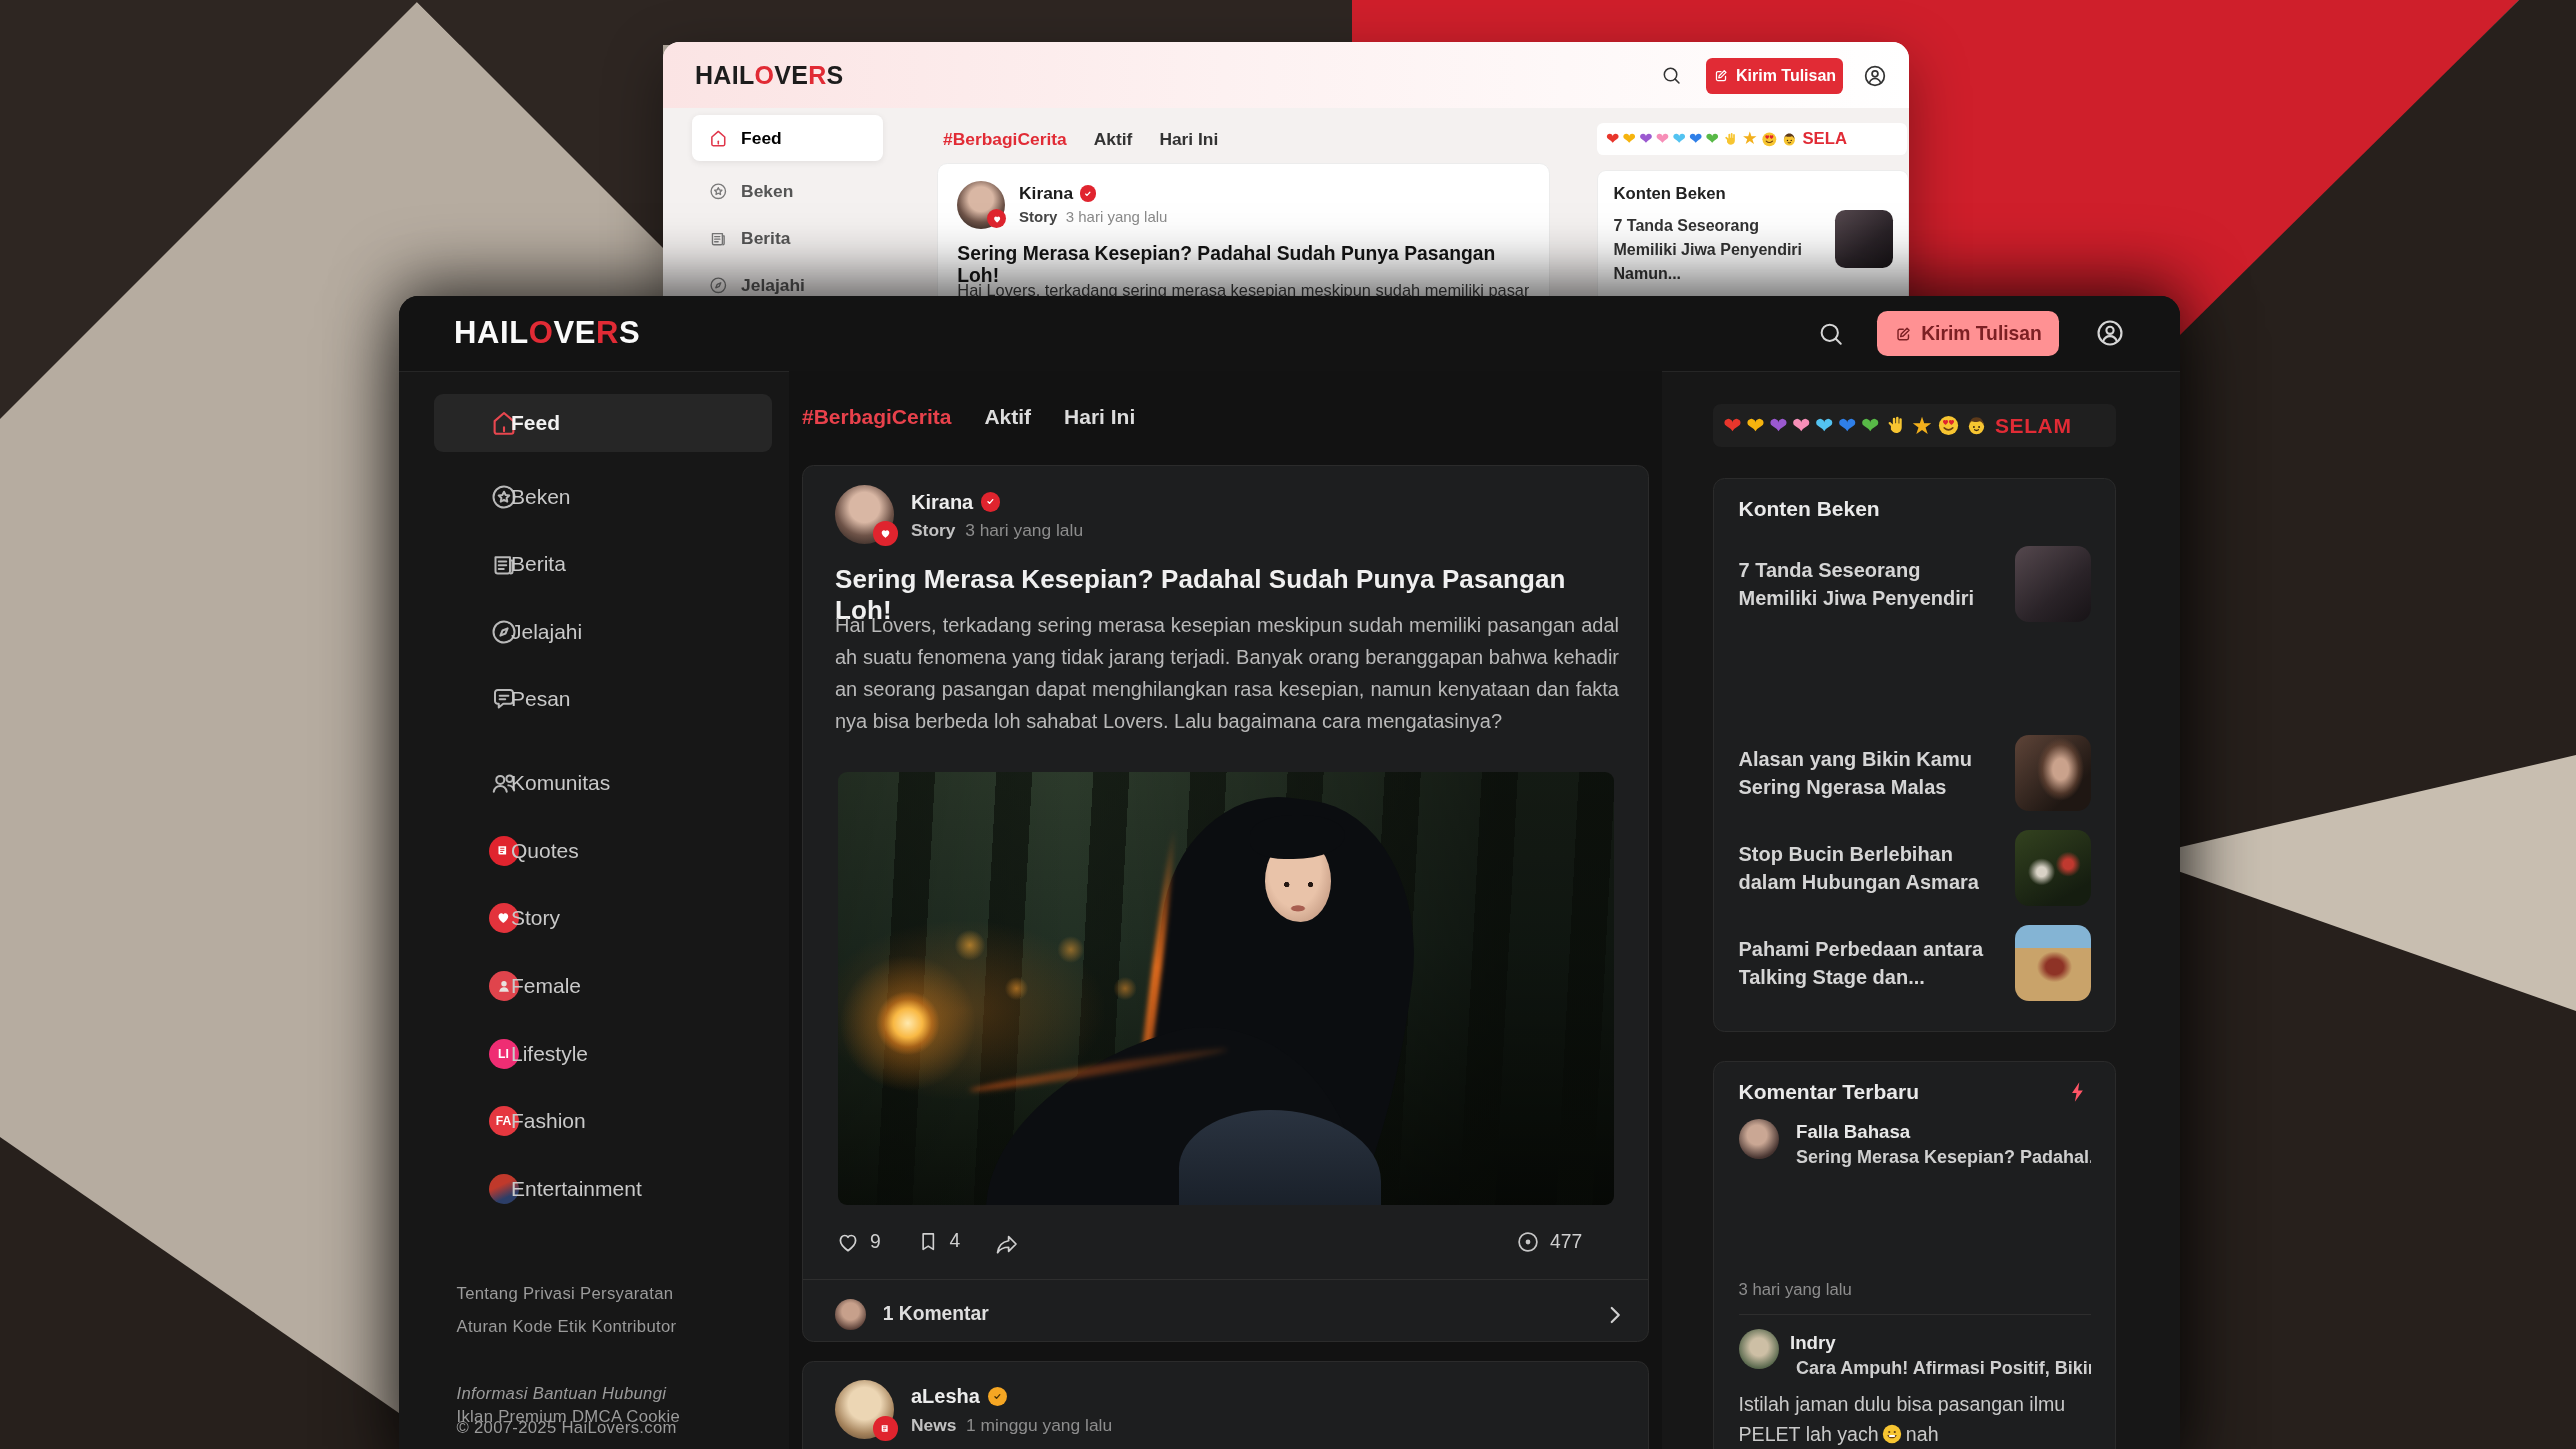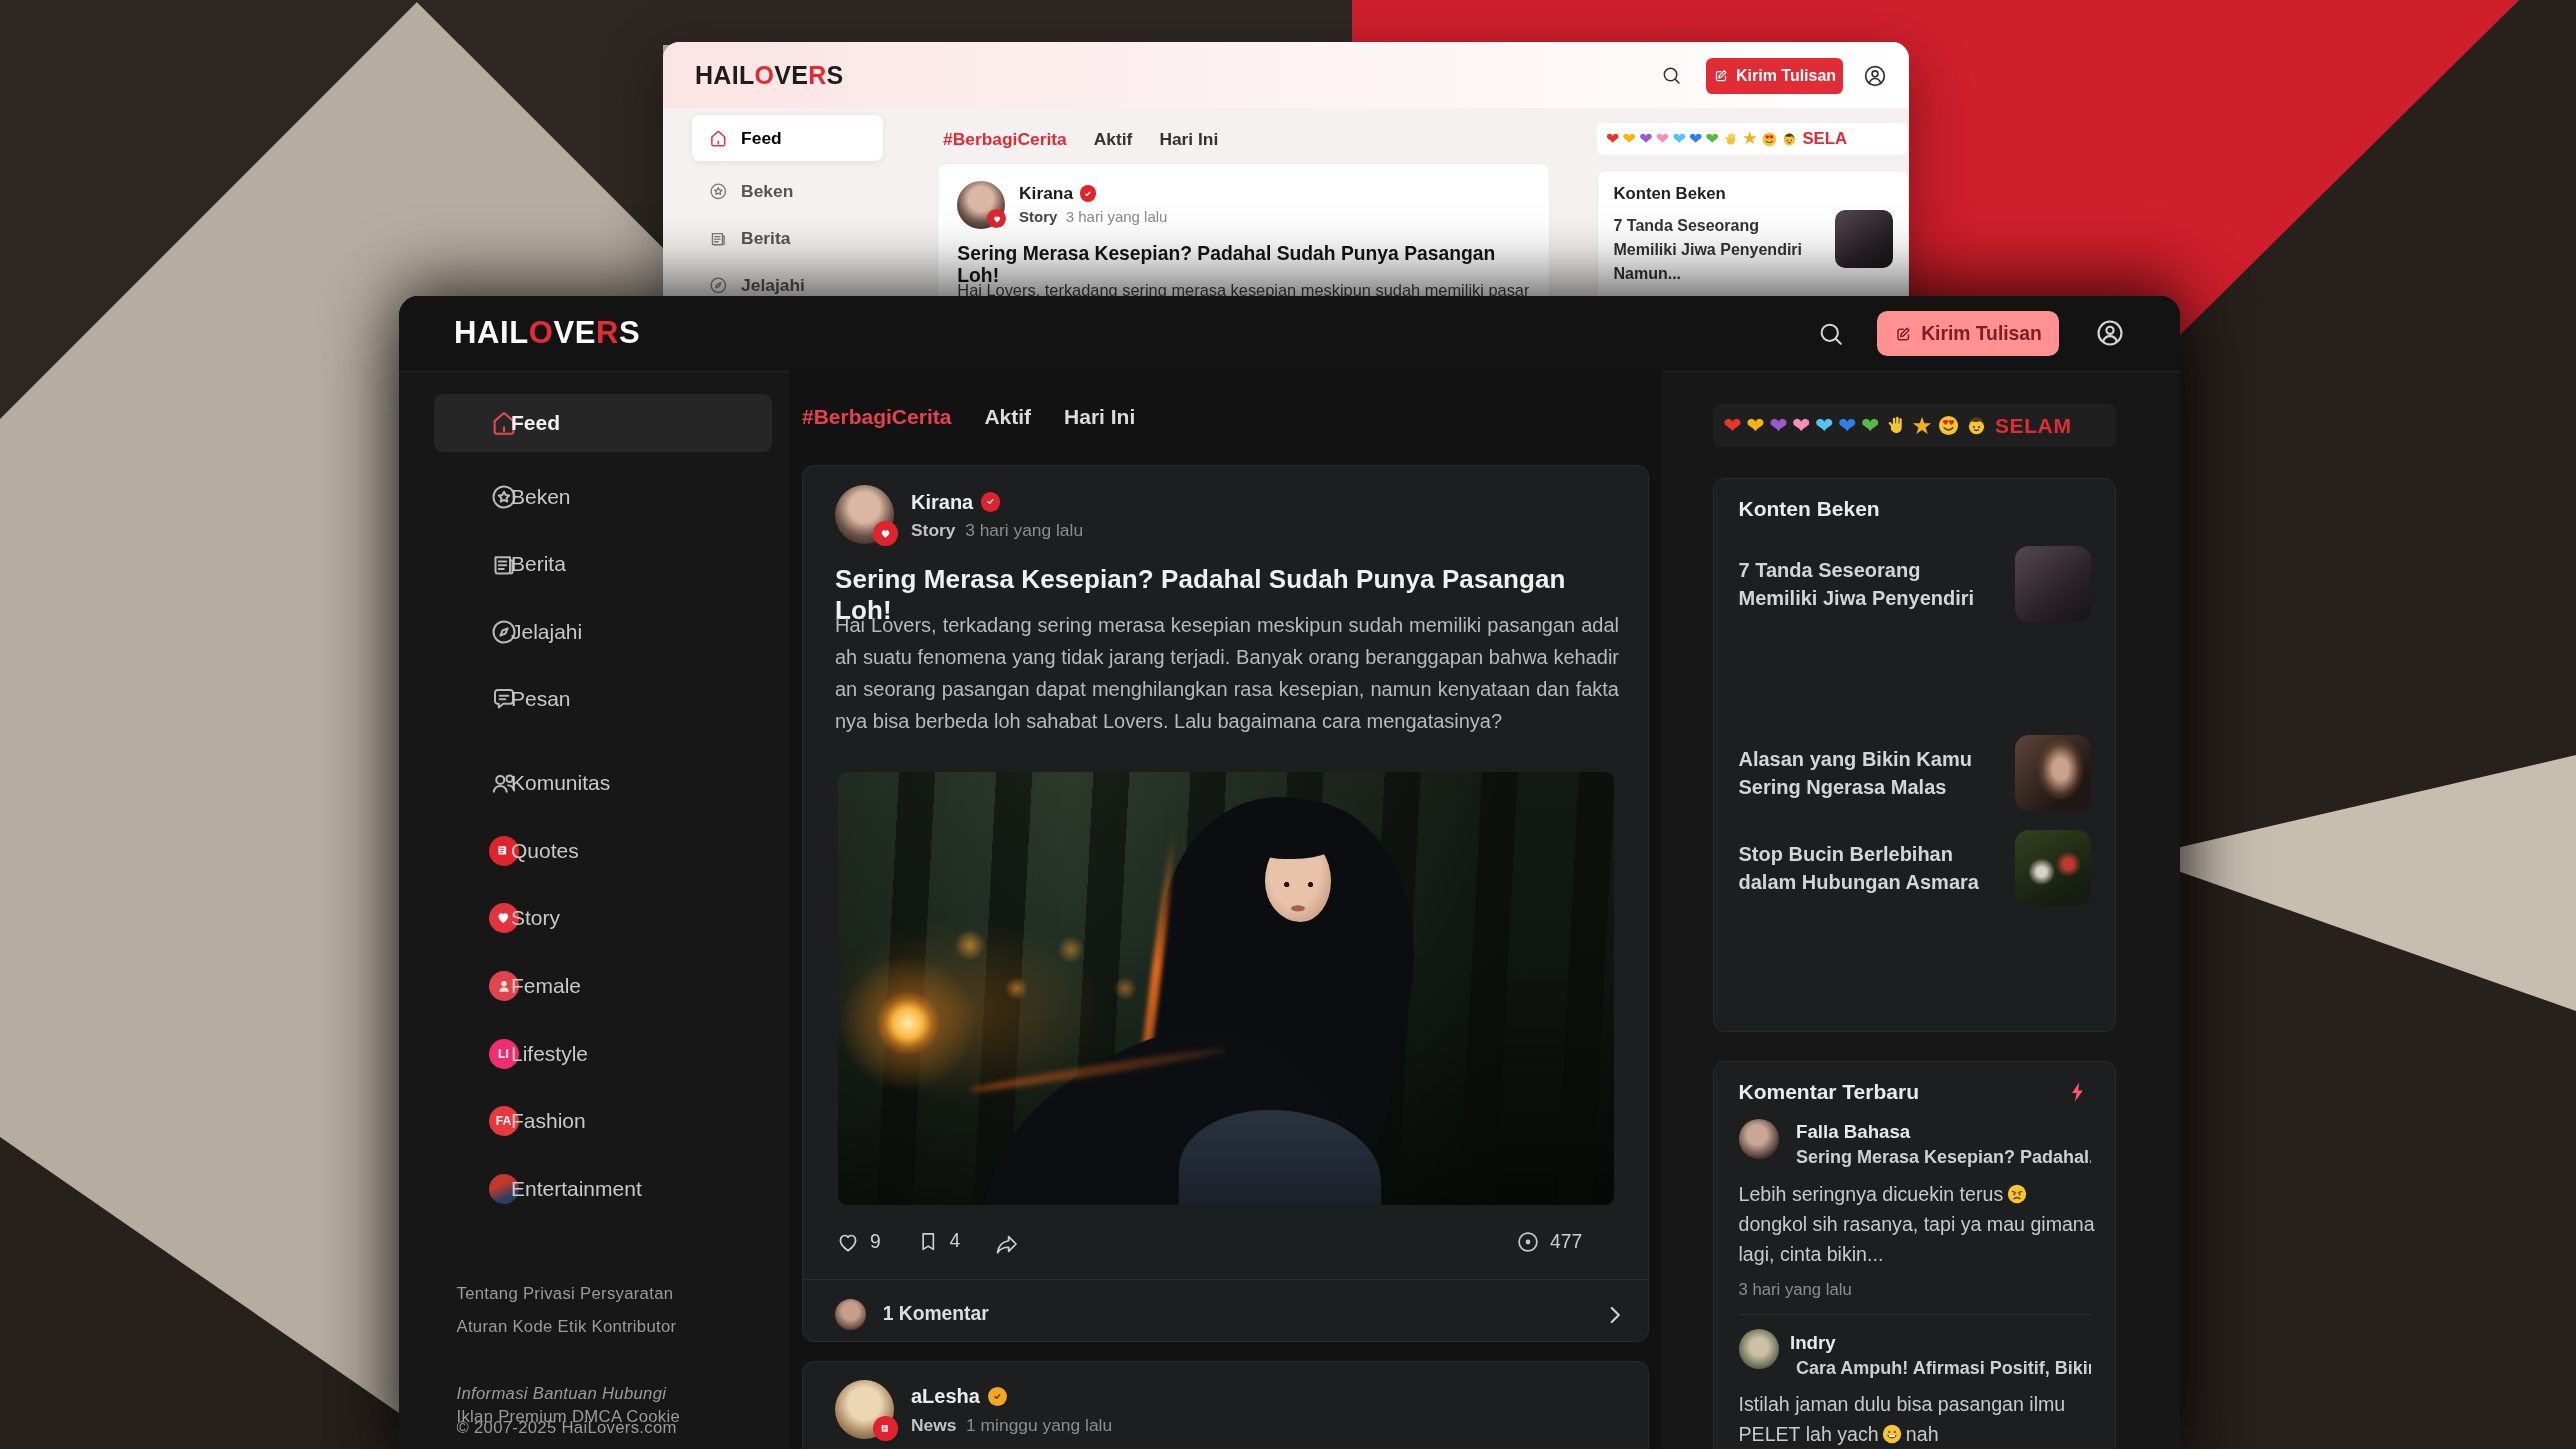--- a/index.html
+++ b/index.html
@@ -575,42 +575,37 @@
           <div class="k-thumb th1"></div>
         </div>
         <div class="k-row" style="top:256px;">
           <div class="txt">Alasan yang Bikin Kamu Sering Ngerasa Malas dan...</div>
           <div class="k-thumb th3"></div>
         </div>
         <div class="k-row" style="top:351px;">
           <div class="txt">Stop Bucin Berlebihan dalam Hubungan Asmara</div>
           <div class="k-thumb th4"></div>
         </div>
+        <div class="k-row" style="top:446px;">
+          <div class="txt">Pahami Perbedaan antara Talking Stage dan...</div>
+          <div class="k-thumb th5"></div>
+        </div>
       </div>
 
       <div class="card kom-card">
         <div class="sec-title">Komentar Terbaru</div>
         <div class="abs" style="right:24.5px;top:16.7px;">
           <svg width="26" height="26" viewBox="0 0 24 24">
               <path fill="#ff5566" d="M13.2 3 6.5 13h4.2l-1.6 8 7.4-10.5h-4.4z"></path>
             </svg>
         </div>
 
         <div class="avatar av-falla" style="left:24.5px;top:57px;width:40px;height:40px;"></div>
         <div class="abs c-name" style="left:82px;top:59px;">Falla Bahasa</div>
         <div class="abs c-post" style="left:82px;top:85px;">Sering Merasa Kesepian? Padahal...</div>
-        <div class="abs c-body" style="left:24.5px;top:117px;">
-          <span>Lebih seringnya dicuekin terus</span><span class="emoji-inline"><svg width="22" height="22" viewBox="0 0 24 24">
-                <circle cx="12" cy="12" r="10" fill="#f7c531"></circle>
-                <path d="M7 9.2l3.4 1.3M17 9.2l-3.4 1.3" stroke="#7a4b12" stroke-width="1.6" fill="none" stroke-linecap="round"></path>
-                <circle cx="9.1" cy="12.4" r="1.1" fill="#5a3a10"></circle>
-                <circle cx="14.9" cy="12.4" r="1.1" fill="#5a3a10"></circle>
-                <path d="M8.8 17.2c2-1.7 4.4-1.7 6.4 0" stroke="#5a3a10" stroke-width="1.6" fill="none" stroke-linecap="round"></path>
-              </svg></span><span>dongkol sih rasanya, tapi ya mau gimana lagi, cinta bikin...</span>
-        </div>
         <div class="abs c-time" style="left:24.5px;top:218px;">3 hari yang lalu</div>
         <div class="divider" style="left:24.5px;right:24.5px;top:252px;"></div>
 
         <div class="avatar av-indry" style="left:24.5px;top:267px;width:40px;height:40px;"></div>
         <div class="abs c-name" style="left:76px;top:270px;">Indry</div>
         <div class="abs c-post" style="left:82px;top:296px;">Cara Ampuh! Afirmasi Positif, Bikin...</div>
         <div class="abs c-body" style="left:24.5px;top:327px;">
           <span>Istilah jaman dulu bisa pasangan ilmu PELET lah yach</span><span class="emoji-inline"><svg width="22" height="22" viewBox="0 0 24 24">
                 <circle cx="12" cy="12" r="10" fill="#f7c531"></circle>
                 <path d="M6.8 13a5.5 5.5 0 0 0 10.4 0z" fill="#6b3f10"></path>

